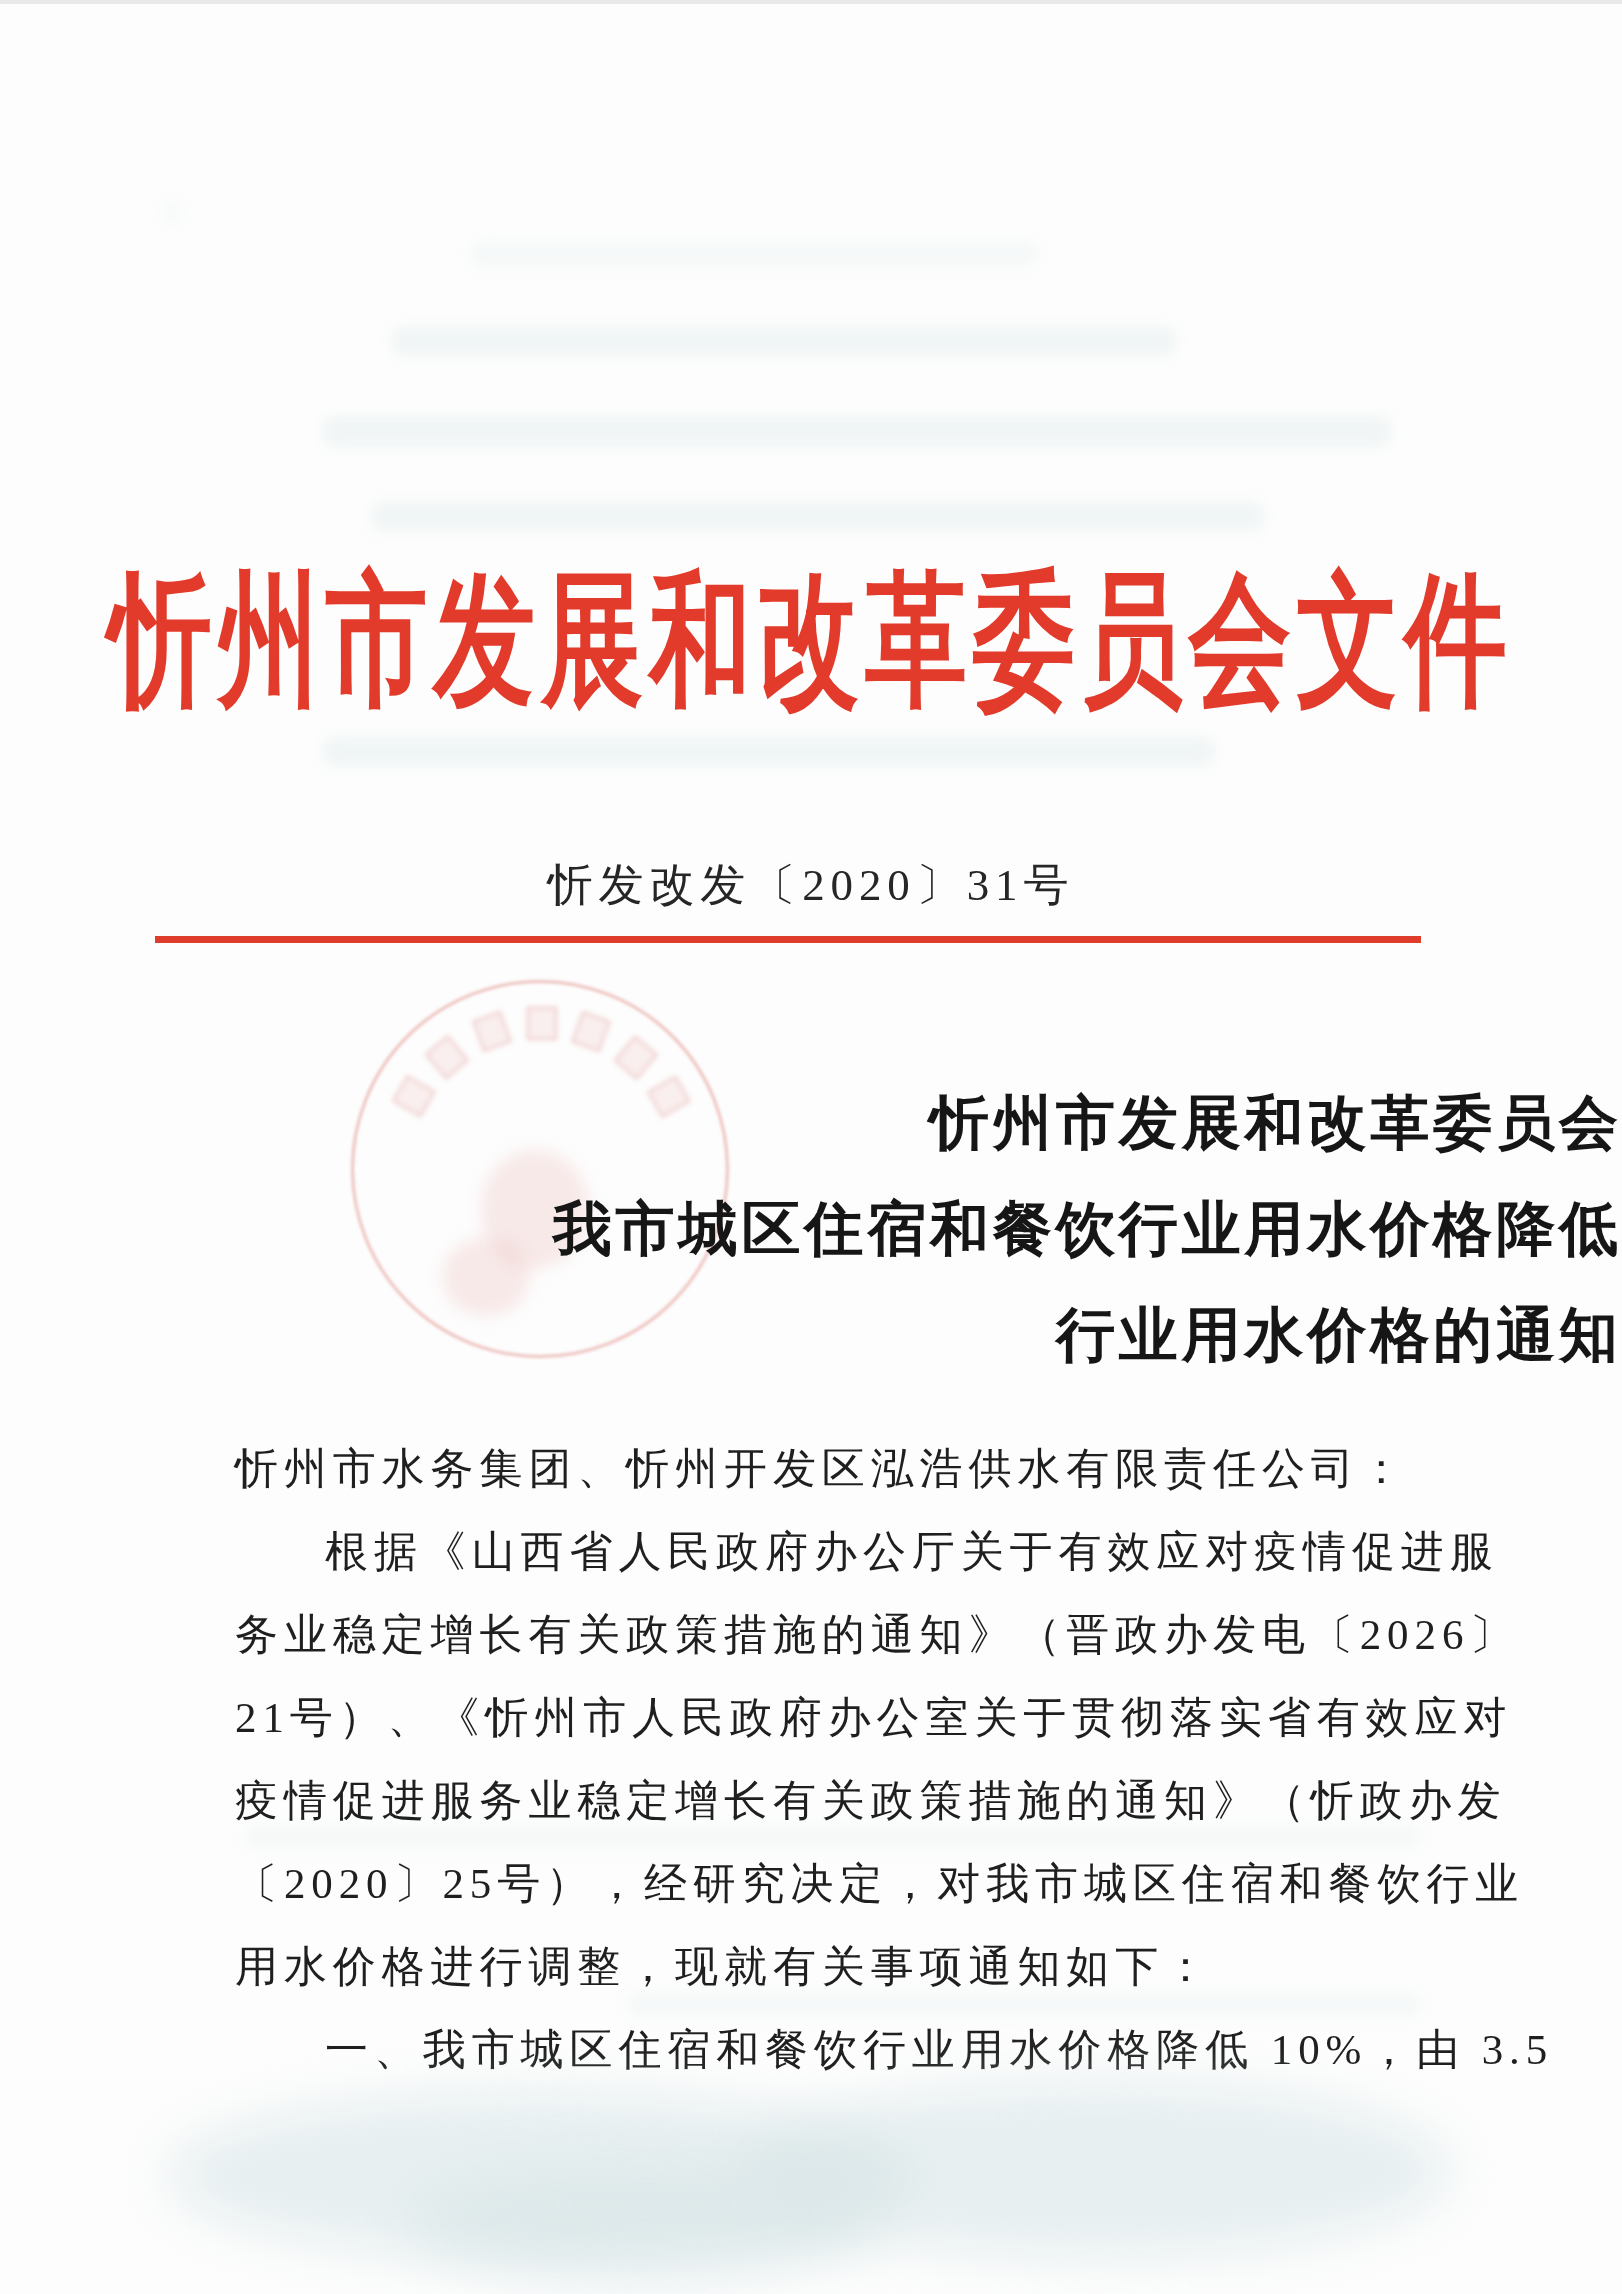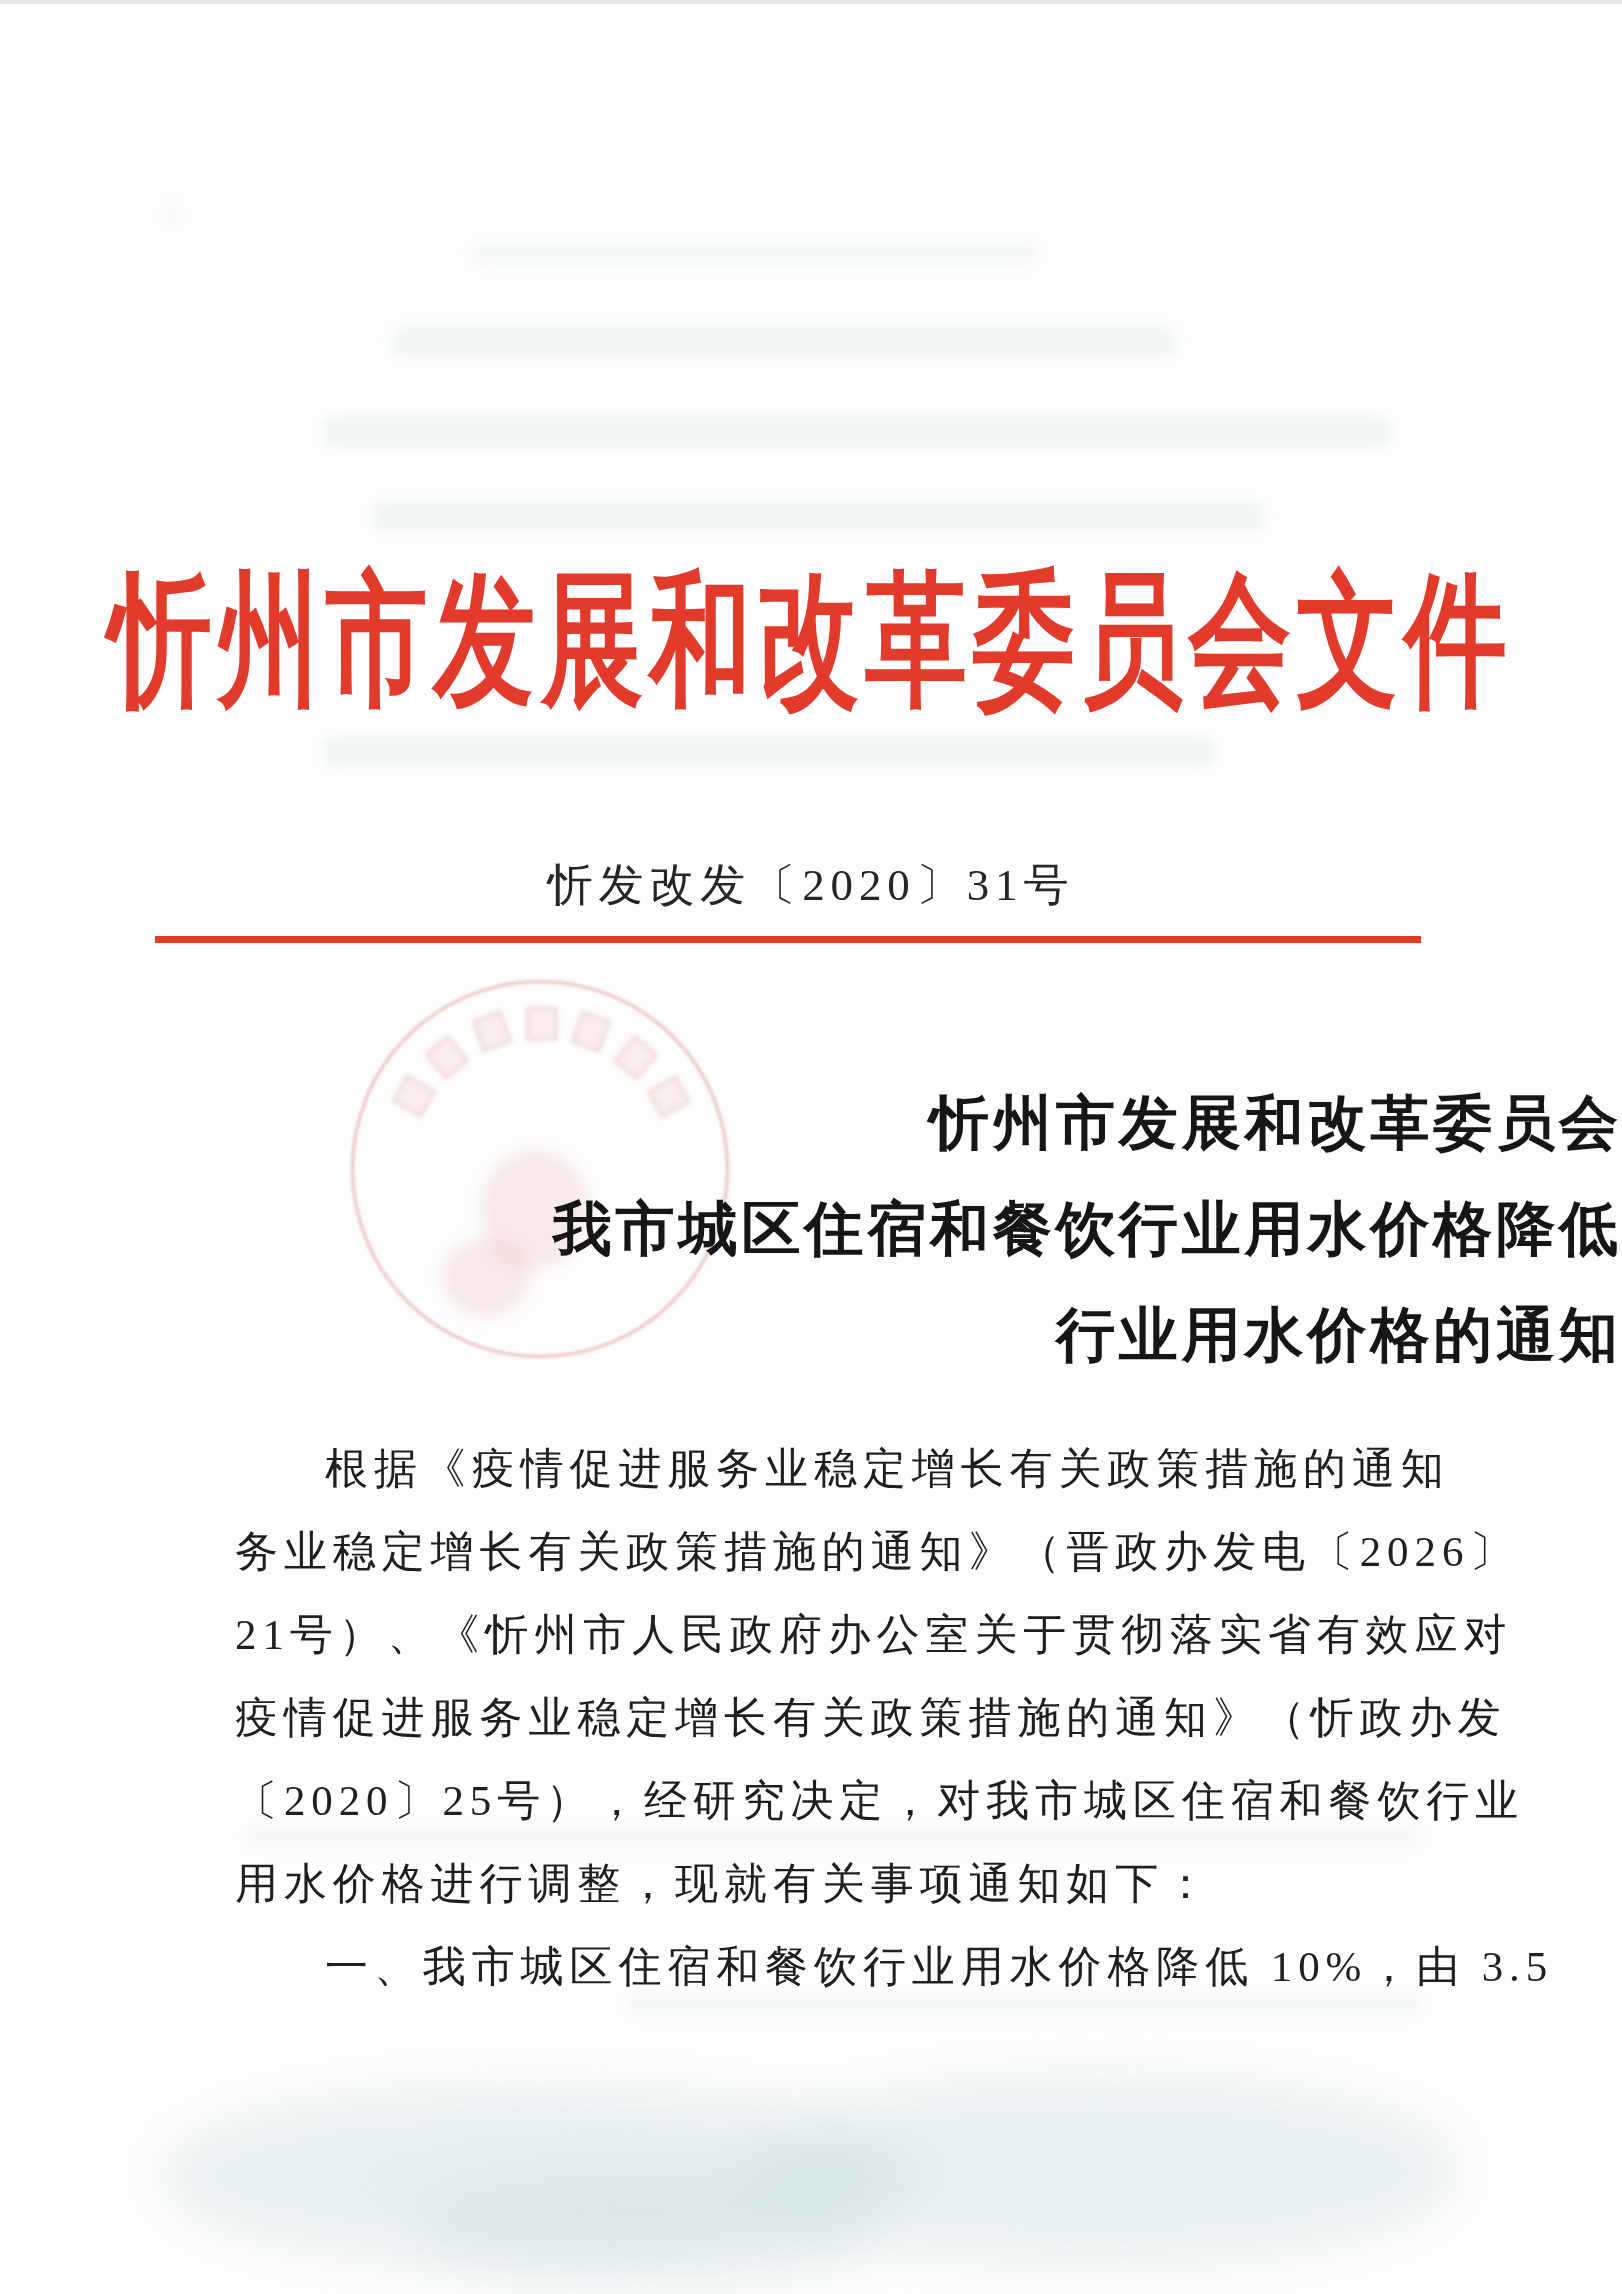--- a/index.html
+++ b/index.html
@@ -134,21 +134,22 @@
     <div class="seal-blob" style="left:88px;top:255px;width:88px;height:78px;"></div>
   </div>
 
   <div class="notice-title">
     <div>忻州市发展和改革委员会</div>
     <div>我市城区住宿和餐饮行业用水价格降低</div>
     <div>行业用水价格的通知</div>
   </div>
 
   <div class="body-text">
-    <div class="body-line indent">根据《疫情促进服务业稳定增长有关政策措施的通知</div>
+    <div class="body-line">忻州市水务集团、忻州开发区泓浩供水有限责任公司：</div>
+    <div class="body-line indent">根据《山西省人民政府办公厅关于有效应对疫情促进服</div>
     <div class="body-line">务业稳定增长有关政策措施的通知》（晋政办发电〔2026〕</div>
     <div class="body-line">21号）、《忻州市人民政府办公室关于贯彻落实省有效应对</div>
     <div class="body-line">疫情促进服务业稳定增长有关政策措施的通知》（忻政办发</div>
     <div class="body-line">〔2020〕25号），经研究决定，对我市城区住宿和餐饮行业</div>
     <div class="body-line">用水价格进行调整，现就有关事项通知如下：</div>
     <div class="body-line indent">一、我市城区住宿和餐饮行业用水价格降低 10%，由 3.5</div>
   </div>
 
   <div class="smudge" style="left:167px;top:2088px;width:745px;height:167px;"></div>
   <div class="smudge" style="left:745px;top:2078px;width:706px;height:176px;"></div>

